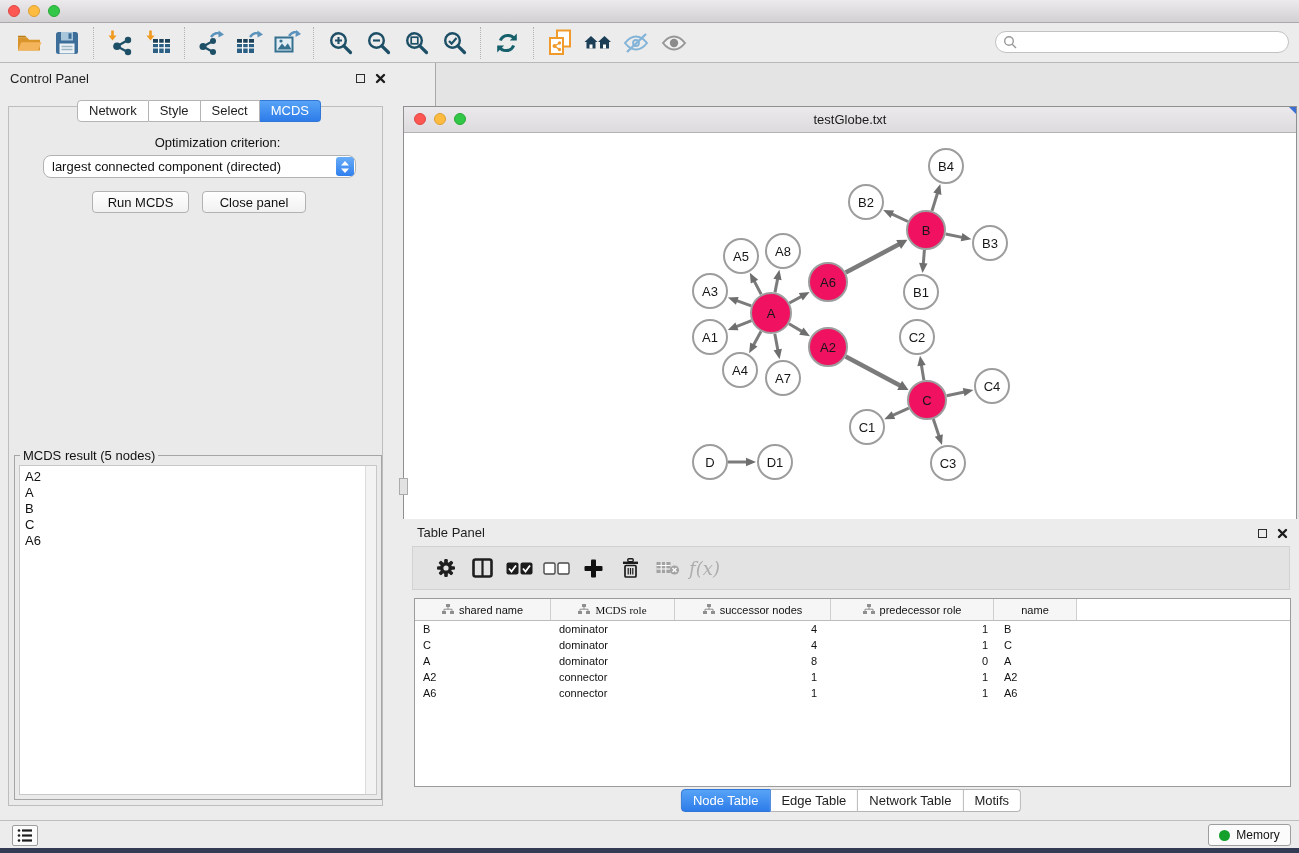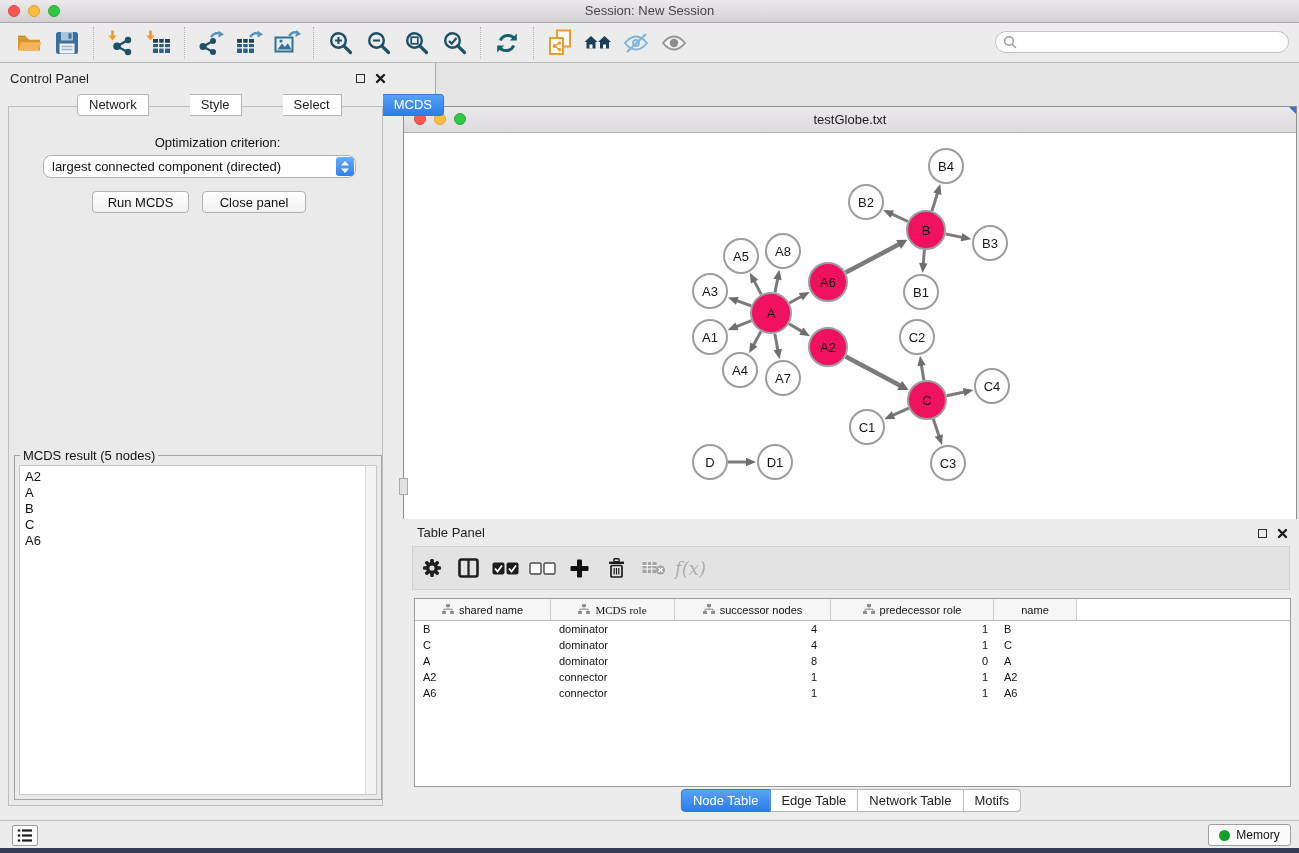--- a/index.html
+++ b/index.html
@@ -20,21 +20,21 @@
   .tbtn{width:38px;height:34px;display:flex;align-items:center;justify-content:center;}
   .tsep{align-self:center;height:32px;border-left:1px dotted #b3b3b3;margin:0 7px;}
   .search{position:absolute;right:10px;top:8px;width:294px;height:22px;background:#fff;border:1px solid #c2c2c2;border-radius:11px;display:flex;align-items:center;padding-left:7px;box-sizing:border-box;}
   .search input{border:none;outline:none;background:transparent;font-size:12px;width:250px;margin-left:4px;font-family:inherit;}
 
   
   .control-panel{position:absolute;left:0;top:63px;width:436px;height:757px;background:#ececec;border-right:1px solid #a8a8a8;box-sizing:border-box;}
   .panel-title{position:absolute;left:10px;top:8px;font-size:13px;color:#1e1e1e;}
   .float-ico{position:absolute;width:9px;height:9px;border:1.6px solid #2c2c2c;box-sizing:border-box;}
   .cp-float{left:356px;top:11px;}
-  .cp-tabs{left:77px;top:31px;gap:41px;}
+  .cp-tabs{left:77px;top:37px;}
   .segmented{display:flex;position:absolute;z-index:3;}
   .seg{height:20px;line-height:20px;padding:0 11px;background:#fff;border:1px solid #b4b4b4;border-left:none;font-size:13px;color:#222;}
   .seg:first-child{border-left:1px solid #b4b4b4;border-radius:4px 0 0 4px;}
   .seg:last-child{border-radius:0 4px 4px 0;}
   .seg.active{background:linear-gradient(#57a3f7,#2d7ce9);color:#fff;border-color:#3277d6;}
   .cp-content{position:absolute;left:8px;top:43px;width:375px;height:700px;border:1px solid #bdbdbd;background:#eaeaea;box-sizing:border-box;}
   .opt-label{position:absolute;left:0;width:100%;top:72px;text-align:center;font-size:13px;color:#111;}
   .dropdown{position:absolute;left:43px;top:92px;width:313px;height:23px;background:#fff;border:1px solid #b2b2b2;border-radius:8px;box-sizing:border-box;display:flex;align-items:center;}
   .dropdown .dd-text{font-size:13px;color:#111;margin-left:8px;white-space:nowrap;}
   .stepper{position:absolute;right:1px;top:1px;bottom:1px;width:18px;border-radius:3px;background:linear-gradient(#69adf8,#2f7fee);display:flex;align-items:center;justify-content:center;}
@@ -55,21 +55,21 @@
   .net-canvas{position:absolute;left:0;top:26px;width:892px;height:424px;background:#fff;}
   .corner-blue{position:absolute;right:0;top:0;width:0;height:0;border-left:7px solid transparent;border-top:7px solid #3b6fd4;}
   .edge-handle{position:absolute;background:#e2e2e2;border:1px solid #ababab;box-sizing:border-box;}
   .h-left{left:-5px;top:345px;width:9px;height:17px;}
   .h-bottom{left:436px;bottom:-4px;width:18px;height:8px;}
   .grip{position:absolute;right:1px;bottom:1px;width:13px;height:13px;}
 
   
   .table-frame{position:absolute;left:403px;top:519px;width:896px;height:301px;background:#ececec;}
   .tp-float{left:855px;top:10px;}
-  .tp-toolbar{position:absolute;left:9px;top:27px;width:878px;height:44px;background:#e3e3e3;border:1px solid #d2d2d2;box-sizing:border-box;display:flex;align-items:center;}
+  .tp-toolbar{position:absolute;left:9px;top:27px;width:878px;height:44px;background:#e3e3e3;border:1px solid #d2d2d2;box-sizing:border-box;display:flex;align-items:center;padding-left:14px;}
   .ticn{width:37px;height:36px;display:flex;align-items:center;justify-content:center;}
   .fx{font-family:"DejaVu Serif","Liberation Serif",serif;font-style:italic;font-size:18px;color:#adadad;}
   .ttable{position:absolute;left:11px;top:79px;width:877px;height:189px;background:#fff;border:1px solid #9b9b9b;box-sizing:border-box;overflow:hidden;}
   .thead{display:flex;border-bottom:1px solid #bcbcbc;height:21px;}
   .th{display:flex;align-items:center;justify-content:center;gap:5px;font-size:11px;color:#111;background:#f6f6f6;border-right:1px solid #cfcfcf;box-sizing:border-box;height:21px;}
   .tr{display:flex;height:16px;align-items:center;}
   .td{box-sizing:border-box;font-size:11px;color:#111;white-space:nowrap;}
   .td.c0{padding-left:8px;}
   .td.c1{padding-left:8px;}
   .td.c2{text-align:right;padding-right:14px;}
@@ -90,21 +90,20 @@
 <body>
 
 <div id="app">
 
   <div class="macbar">
     <div class="lights">
       <span class="light l-red"></span>
       <span class="light l-yellow"></span>
       <span class="light l-green"></span>
     </div>
-    <div class="mac-title">Session: New Session</div>
   </div>
 
   <div class="toolbar">
     <div class="tbtn">
       <svg width="26" height="26" viewBox="0 0 26 26">
         <path d="M2 7.5V5.8h7.2l1.6 1.7z" fill="#b97c10"></path>
         <path d="M2 20.5V7.5h9l2.2 2.3H24v10.7z" fill="#d9942a"></path>
         <path d="M2 20.5l3.2-8.2H25.5l-3.4 8.2z" fill="#f3b45c"></path>
       </svg>
     </div>

